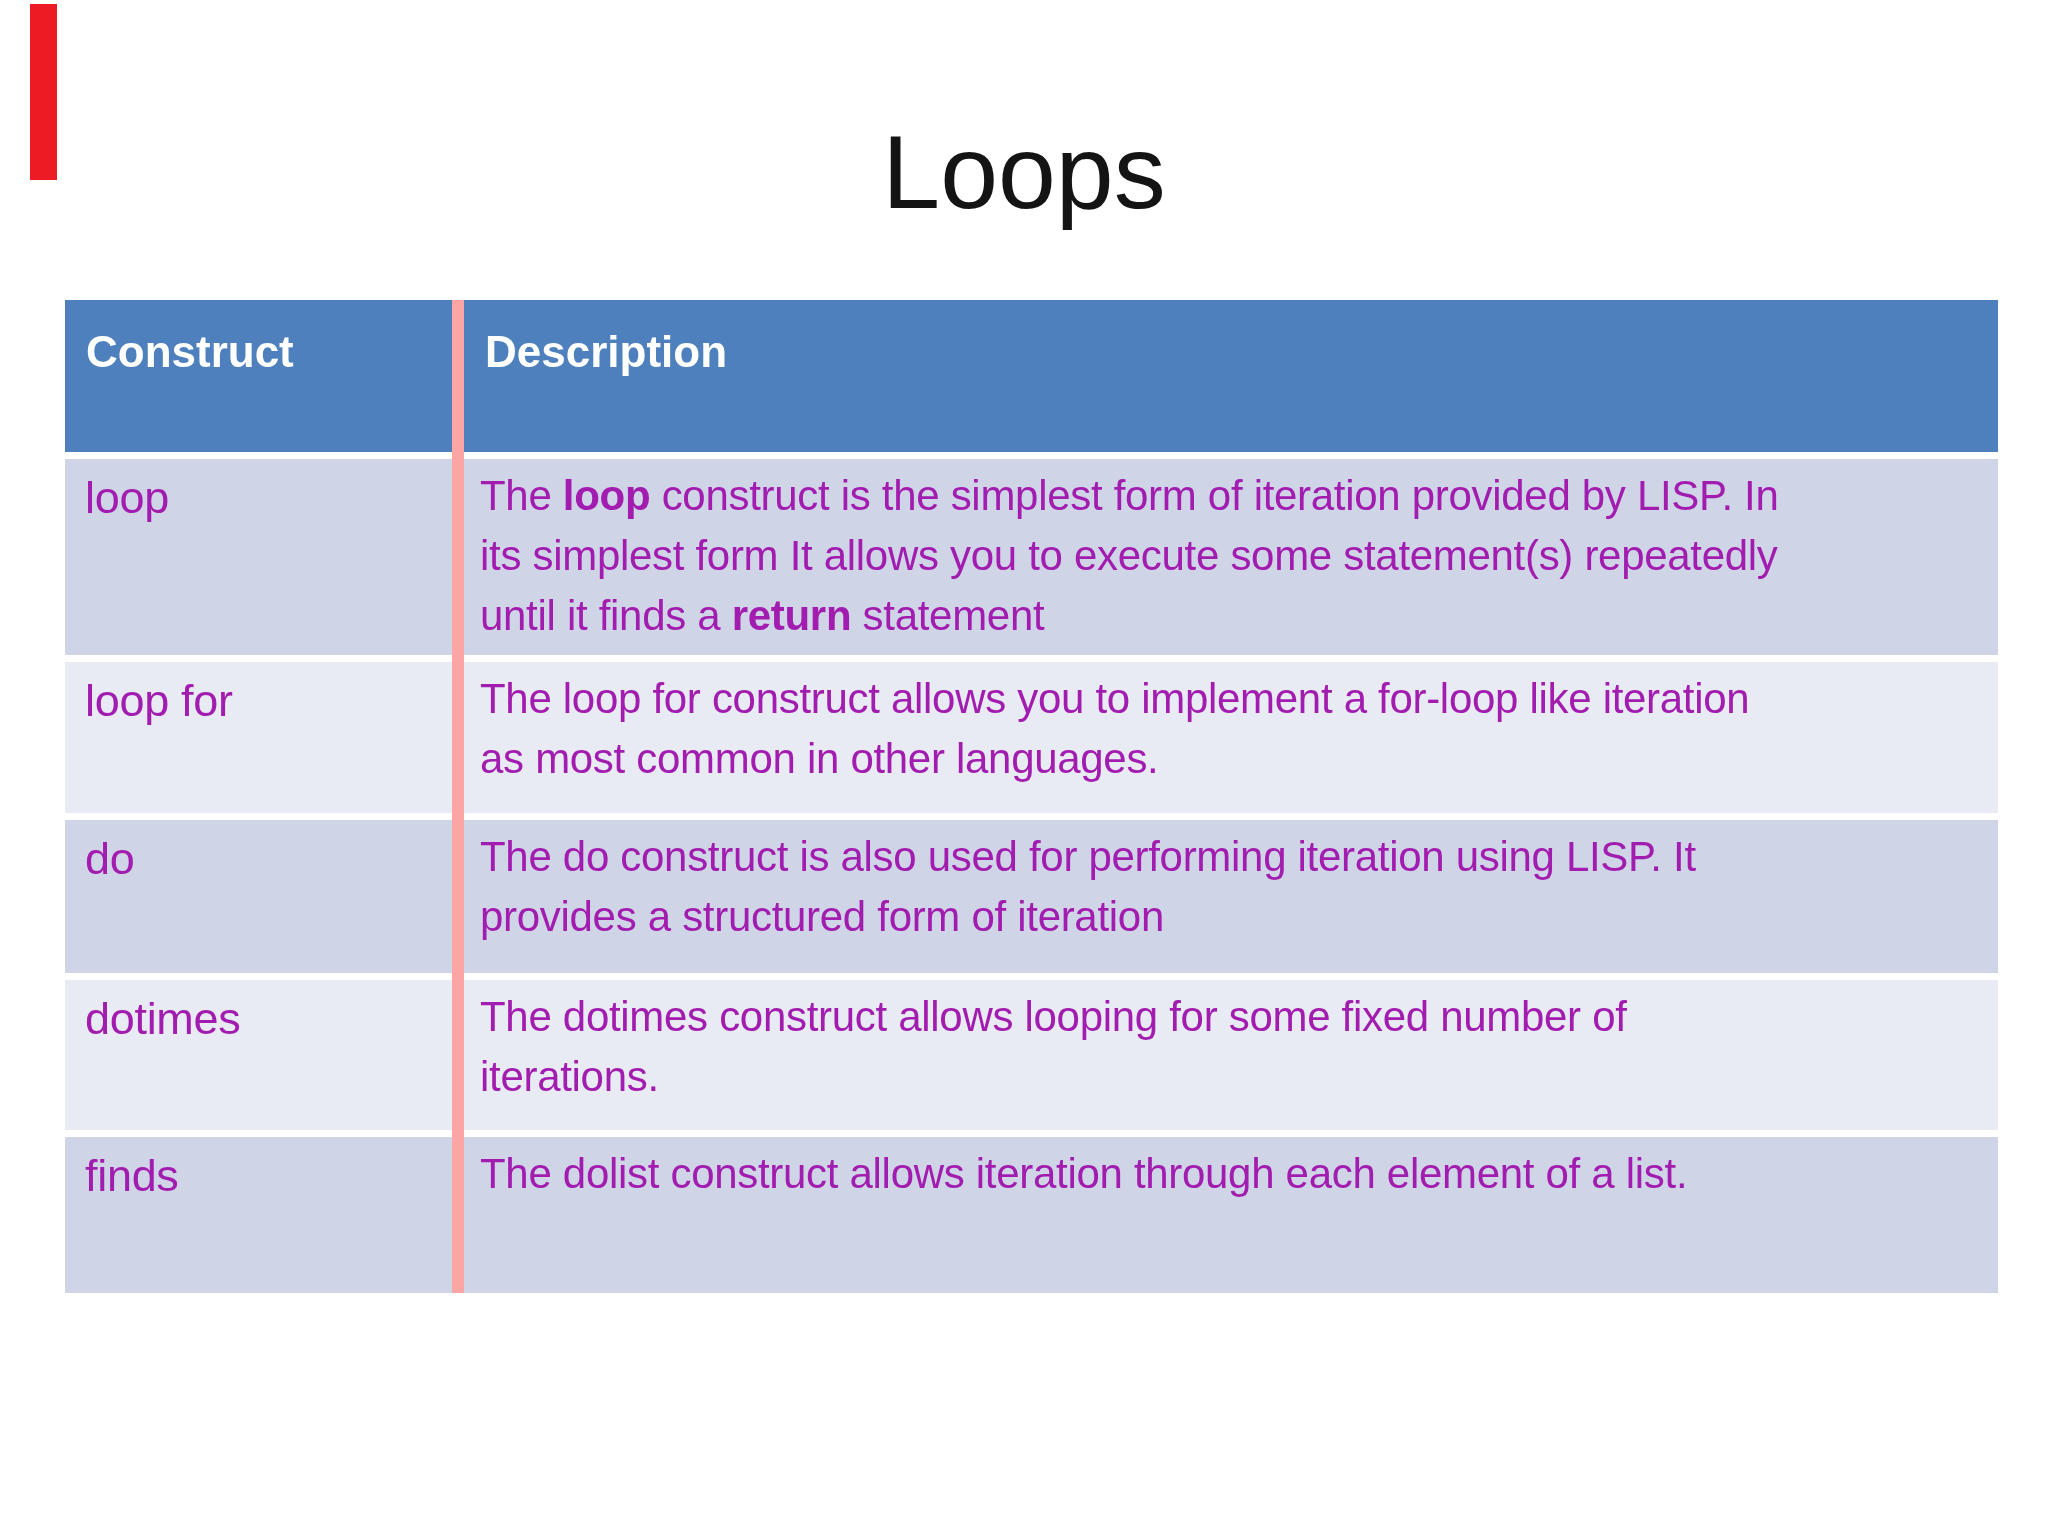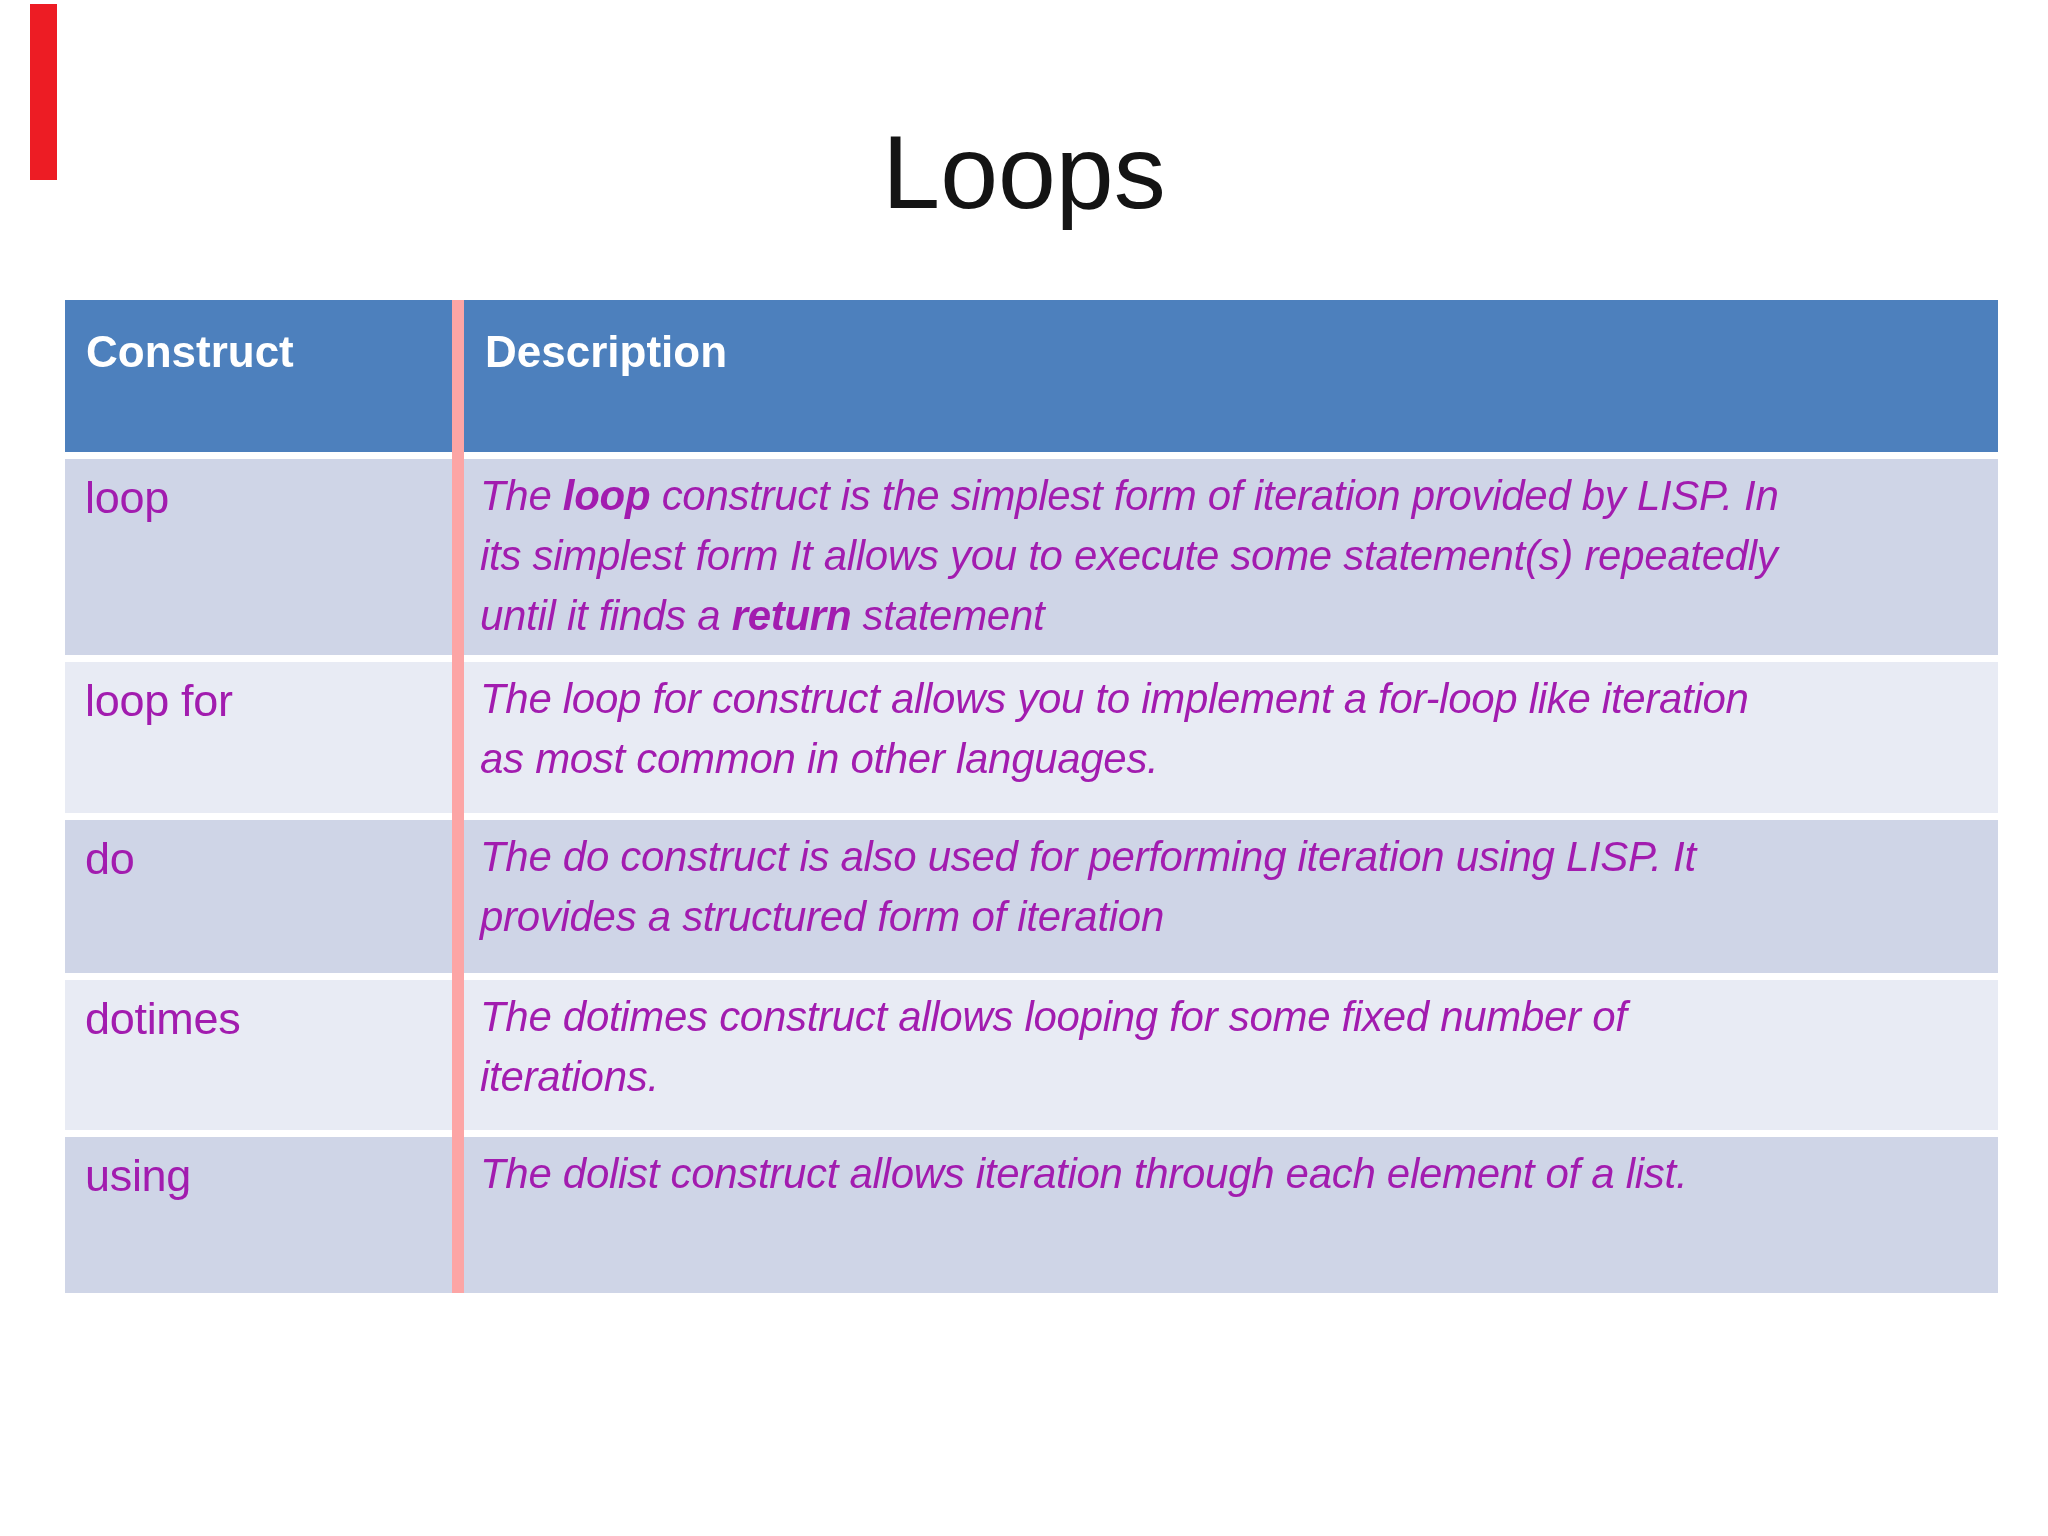--- a/index.html
+++ b/index.html
@@ -63,21 +63,21 @@
   }
   
   table.loops td {
     color: #a21caf;
     font-size: 42px;
     line-height: 60px;
     letter-spacing: -0.3px;
     border-top: 7px solid #ffffff;
   }
   table.loops td.construct { padding: 9px 10px 0 20px; font-size: 45px; }
-  table.loops td.desc      { padding: 7px 30px 0 16px; white-space: pre-wrap; font-style: italic; }
+  table.loops td.desc      { padding: 7px 30px 0 16px; white-space: pre-wrap; }
   table.loops th.desc, table.loops td.desc { border-left: 12px solid #fca5a5; }
   
   tr.r0 { height: 203px; }
   tr.r1 { height: 158px; }
   tr.r2 { height: 160px; }
   tr.r3 { height: 157px; }
   tr.r4 { height: 160px; }
   .b { font-weight: bold; }
 </style>
 </head>
@@ -116,19 +116,19 @@
         <td class="construct" style="background-color: rgb(207, 213, 231);">do</td>
         <td class="desc" style="background-color: rgb(207, 213, 231);"><span>The do construct is also used for performing iteration using LISP. It
 provides a structured form of iteration</span></td>
       </tr>
       <tr class="r3 even">
         <td class="construct" style="background-color: rgb(232, 235, 244);">dotimes</td>
         <td class="desc" style="background-color: rgb(232, 235, 244);"><span>The dotimes construct allows looping for some fixed number of
 iterations.</span></td>
       </tr>
       <tr class="r4 odd">
-        <td class="construct" style="background-color: rgb(207, 213, 231);">using</td>
+        <td class="construct" style="background-color: rgb(207, 213, 231);">finds</td>
         <td class="desc" style="background-color: rgb(207, 213, 231);"><span>The dolist construct allows iteration through each element of a list.</span></td>
       </tr>
     </tbody>
   </table>
 
 </div>
 
 </body></html>

